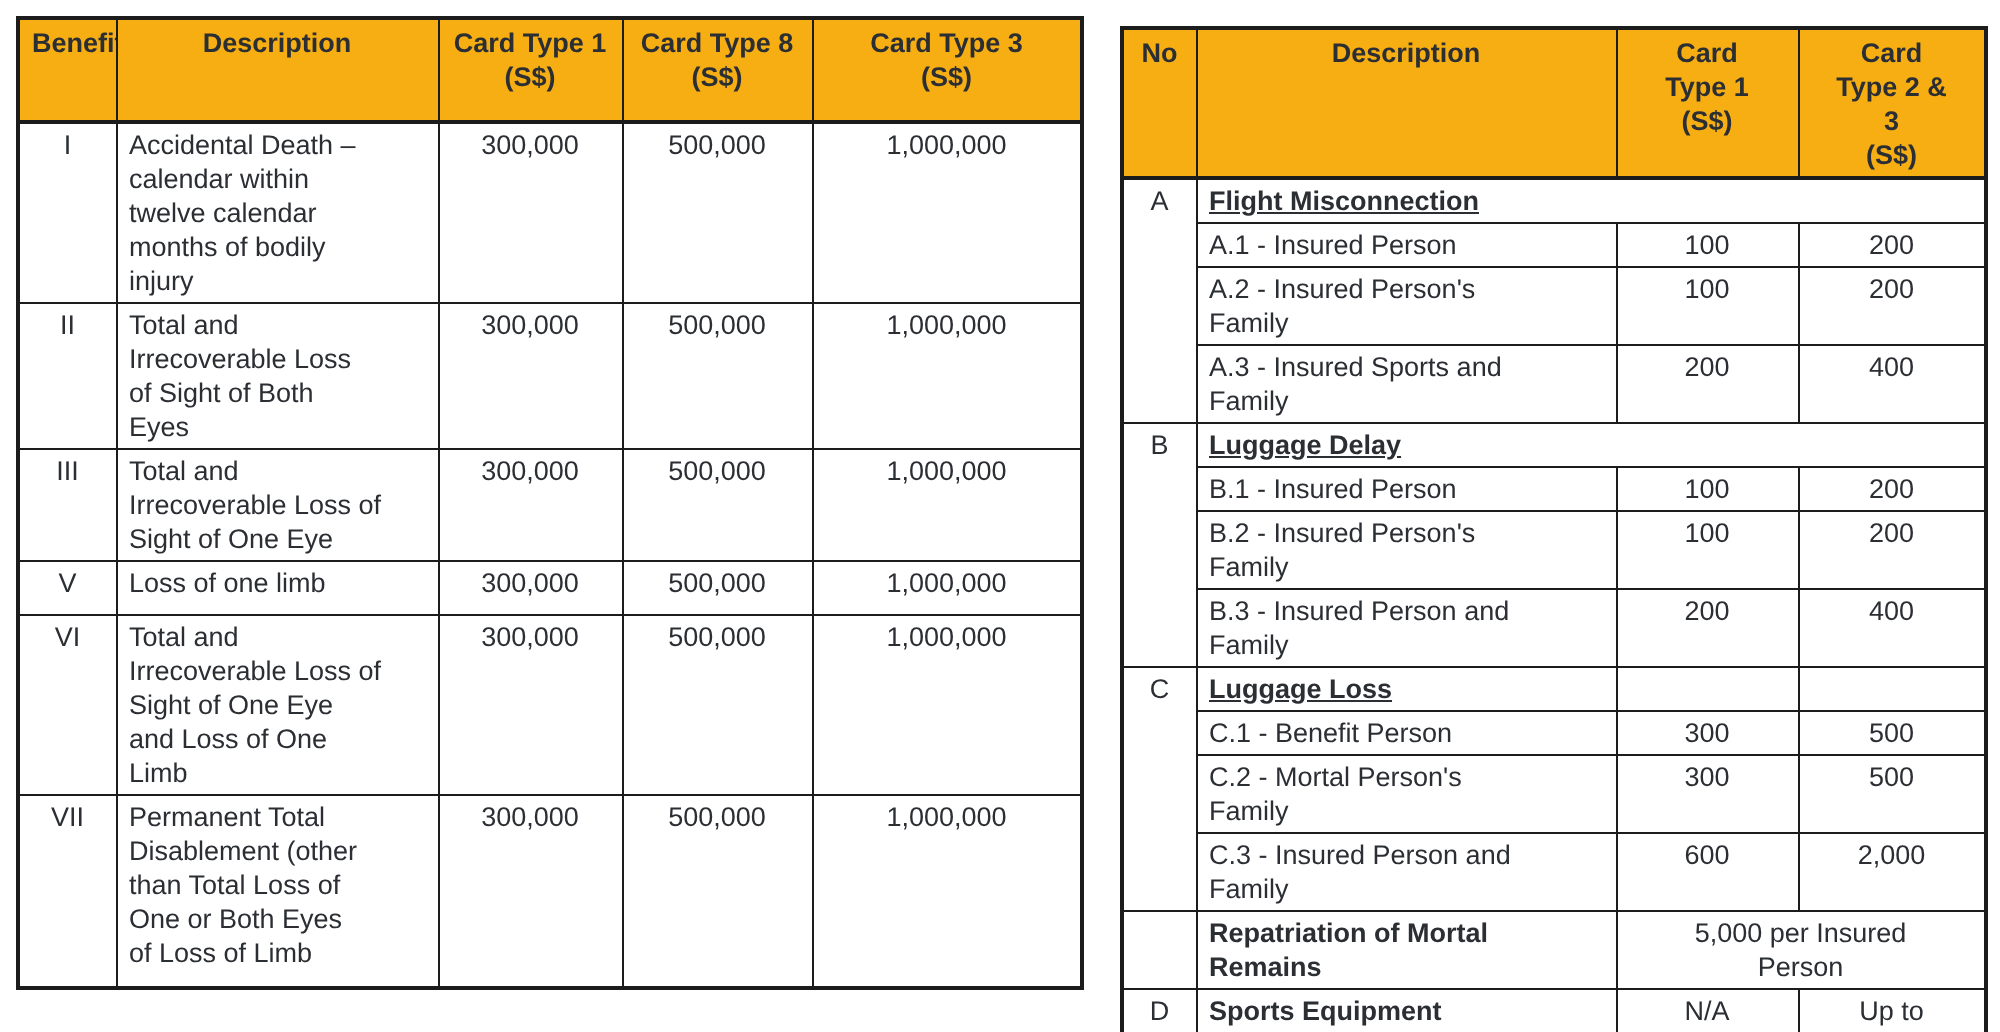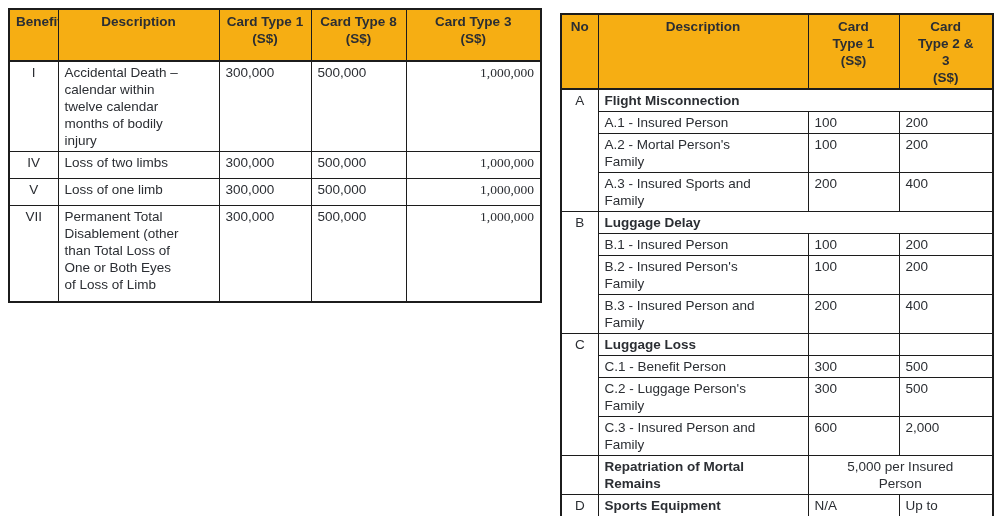--- a/index.html
+++ b/index.html
@@ -33,24 +33,24 @@
     font-weight: 700;
     text-align: center;
     border-bottom: 2px solid #1c1c1c;
     vertical-align: top;
     padding-top: 3px;
   }
   .tbl-left  { left: 8px;  top: 8px;  width: 532px; }
   .tbl-right { left: 560px; top: 13px; width: 432px; }
 
   td.c-id   { text-align: center; }
-  td.c-num  { text-align: left; }
-  td.c-num3 { text-align: right; padding-right: 9px; font-family: Liberation Serif, serif; }
+  td.c-num  { text-align: center; }
+  td.c-num3 { text-align: center; padding-right: 9px; }
   td.c-no   { text-align: center; vertical-align: middle; }
-  td.subhead { font-weight: 700; }
+  td.subhead { font-weight: 700; text-decoration: underline; }
   td.bold    { font-weight: 700; }
   td.c-span  { text-align: center; }
 </style>
 </head>
 <body>
 
 <div class="canvas">
 
   <table class="tbl tbl-left">
     <colgroup>
@@ -77,30 +77,53 @@
         <td class="c-id">I</td>
         <td>Accidental Death –
 calendar within
 twelve calendar
 months of bodily
 injury</td>
         <td class="c-num">300,000</td>
         <td class="c-num">500,000</td>
         <td class="c-num3">1,000,000</td>
       </tr>
-      <tr style="height:27px">
-        <td class="c-id">IV</td>
-        <td>Loss of two limbs</td>
+      <tr style="height:69px">
+        <td class="c-id">II</td>
+        <td>Total and
+Irrecoverable Loss
+of Sight of Both
+Eyes</td>
+        <td class="c-num">300,000</td>
+        <td class="c-num">500,000</td>
+        <td class="c-num3">1,000,000</td>
+      </tr>
+      <tr style="height:52px">
+        <td class="c-id">III</td>
+        <td>Total and
+Irrecoverable Loss of
+Sight of One Eye</td>
         <td class="c-num">300,000</td>
         <td class="c-num">500,000</td>
         <td class="c-num3">1,000,000</td>
       </tr>
       <tr style="height:27px">
         <td class="c-id">V</td>
         <td>Loss of one limb</td>
+        <td class="c-num">300,000</td>
+        <td class="c-num">500,000</td>
+        <td class="c-num3">1,000,000</td>
+      </tr>
+      <tr style="height:87px">
+        <td class="c-id">VI</td>
+        <td>Total and
+Irrecoverable Loss of
+Sight of One Eye
+and Loss of One
+Limb</td>
         <td class="c-num">300,000</td>
         <td class="c-num">500,000</td>
         <td class="c-num3">1,000,000</td>
       </tr>
       <tr style="height:96px">
         <td class="c-id">VII</td>
         <td>Permanent Total
 Disablement (other
 than Total Loss of
 One or Both Eyes
@@ -137,21 +160,21 @@
       <tr style="height:22px">
         <td class="c-no" rowspan="4">A</td>
         <td class="subhead" colspan="3">Flight Misconnection</td>
       </tr>
       <tr style="height:21px">
         <td>A.1 - Insured Person</td>
         <td class="c-num">100</td>
         <td class="c-num">200</td>
       </tr>
       <tr style="height:35px">
-        <td>A.2 - Mortal Person's
+        <td>A.2 - Insured Person's
 Family</td>
         <td class="c-num">100</td>
         <td class="c-num">200</td>
       </tr>
       <tr style="height:35px">
         <td>A.3 - Insured Sports and
 Family</td>
         <td class="c-num">200</td>
         <td class="c-num">400</td>
       </tr>
@@ -183,21 +206,21 @@
         <td class="subhead">Luggage Loss</td>
         <td class="c-num"></td>
         <td class="c-num"></td>
       </tr>
       <tr style="height:21px">
         <td>C.1 - Benefit Person</td>
         <td class="c-num">300</td>
         <td class="c-num">500</td>
       </tr>
       <tr style="height:35px">
-        <td>C.2 - Luggage Person's
+        <td>C.2 - Mortal Person's
 Family</td>
         <td class="c-num">300</td>
         <td class="c-num">500</td>
       </tr>
       <tr style="height:35px">
         <td>C.3 - Insured Person and
 Family</td>
         <td class="c-num">600</td>
         <td class="c-num">2,000</td>
       </tr>

